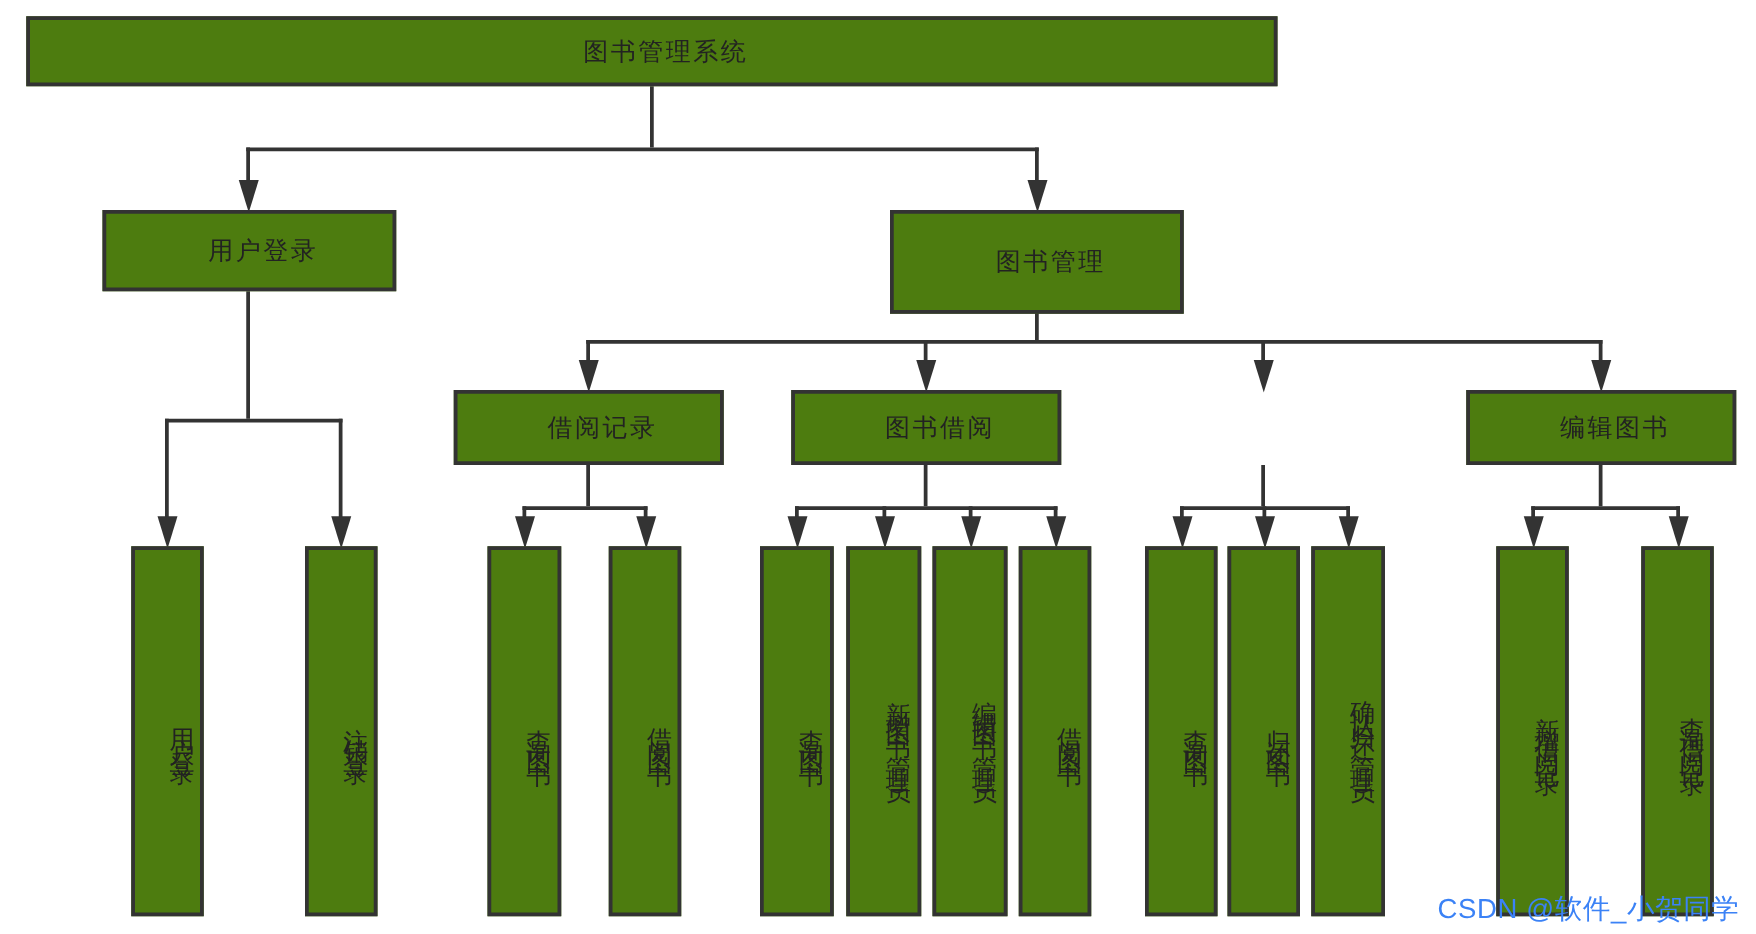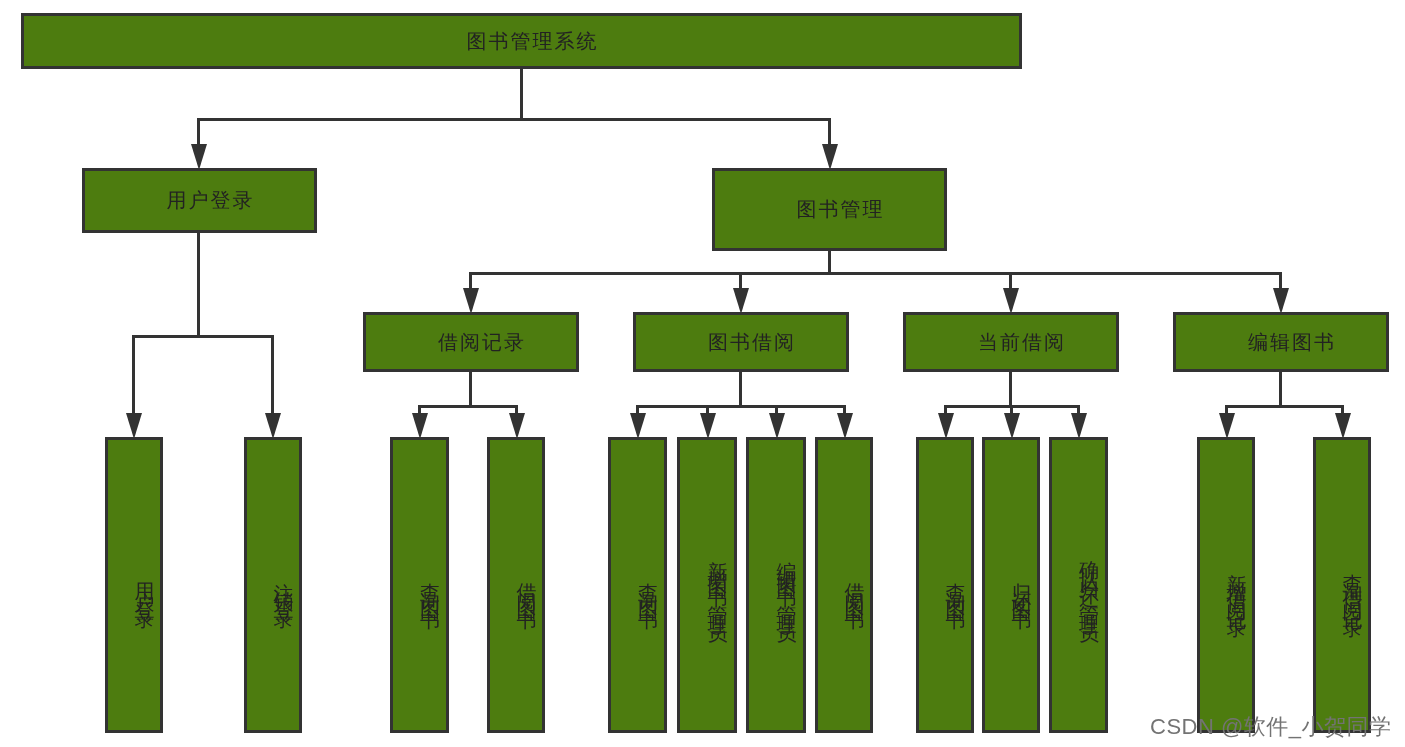--- a/index.html
+++ b/index.html
@@ -18,21 +18,21 @@
   }
   .vline{position:absolute;width:3px;background:#333333;z-index:1;}
   .hline{position:absolute;height:3px;background:#333333;z-index:1;}
   .arrow{
     position:absolute;width:0;height:0;z-index:1;
     border-left:8px solid transparent;border-right:8px solid transparent;
     border-top:26px solid #333333;
   }
   .watermark{
     position:absolute;left:1150px;top:712px;z-index:5;
-    font-size:22px;color:#737373;white-space:nowrap;letter-spacing:0.5px;
+    font-size:22px;color:#3b82f6;white-space:nowrap;letter-spacing:0.5px;
   }
 </style>
 </head>
 <body>
 
 <div class="canvas">
 
   <div class="vline" style="left:520px;top:69px;height:49px"></div>
   <div class="hline" style="left:197px;top:118px;width:634px"></div>
   <div class="vline" style="left:197px;top:118px;height:28px"></div>
@@ -102,23 +102,20 @@
   <div class="box hbox" style="left:712px;top:168px;width:235px;height:83px">
     <span>图书管理</span>
   </div>
 
   <div class="box hbox" style="left:363px;top:312px;width:216px;height:60px">
     <span>借阅记录</span>
   </div>
   <div class="box hbox" style="left:633px;top:312px;width:216px;height:60px">
     <span>图书借阅</span>
   </div>
-  <div class="box hbox" style="left:903px;top:312px;width:216px;height:60px">
-    <span>当前借阅</span>
-  </div>
   <div class="box hbox" style="left:1173px;top:312px;width:216px;height:60px">
     <span>编辑图书</span>
   </div>
 
   <div class="box vbox" style="left:105px;top:437px;width:58px;height:296px">
     <span>用户登录</span>
   </div>
   <div class="box vbox" style="left:244px;top:437px;width:58px;height:296px">
     <span>注销登录</span>
   </div>

